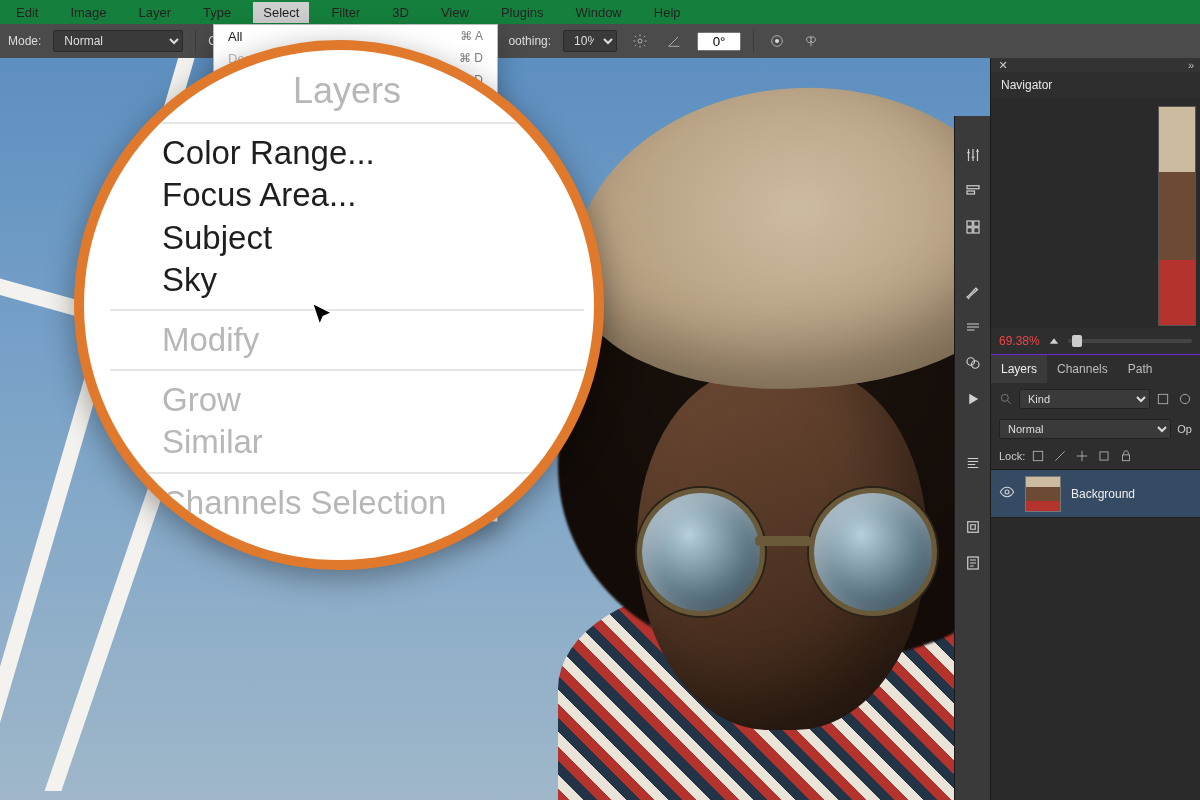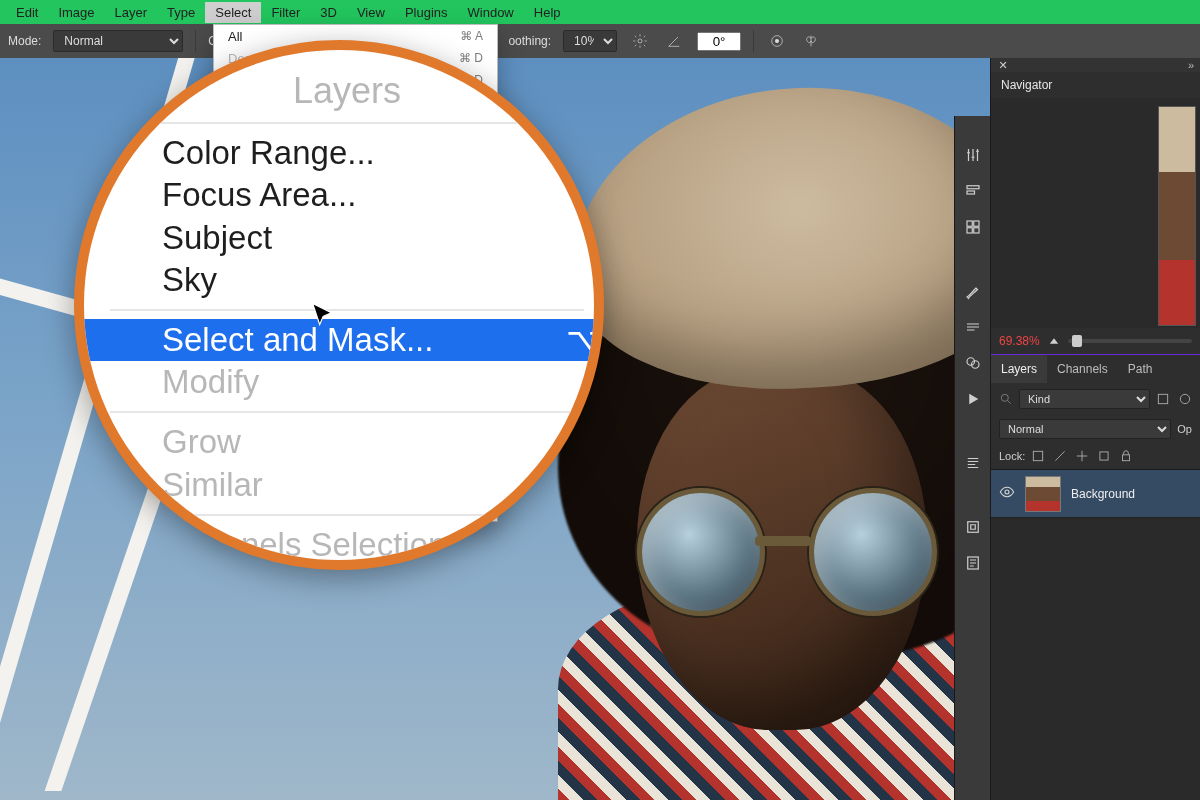--- a/index.html
+++ b/index.html
@@ -1,19 +1,19 @@
 <!DOCTYPE html>
 <html><head>
 <meta charset="utf-8">
 <style>
   * { margin: 0; padding: 0; box-sizing: border-box; font-family: -apple-system, "Helvetica Neue", Arial, sans-serif; }
   body { width: 1200px; height: 800px; overflow: hidden; background: #1e1e1e; position: relative; }
 
   
-  .menubar { height: 24px; background: #22c55e; display: flex; align-items: center; padding: 0 6px; gap: 0; font-size: 13px; color: #222; position: relative; z-index: 5; }
+  .menubar { height: 24px; background: #15803d; display: flex; align-items: center; padding: 0 6px; gap: 12px; font-size: 13px; color: #222; position: relative; z-index: 5; }
   .menubar .item { padding: 3px 10px; cursor: default; }
   .menubar .item.active { background: #cfcfcf; }
 
   
   .optionsbar { height: 34px; background: #4b4b4b; display: flex; align-items: center; padding: 0 8px; gap: 12px; color: #ddd; font-size: 12px; position: relative; z-index: 4; }
   .optionsbar select, .optionsbar input[type="text"] { background: #3a3a3a; color: #ddd; border: 1px solid #2a2a2a; border-radius: 2px; height: 22px; font-size: 12px; padding: 0 6px; }
   .optionsbar .sep { width: 1px; height: 22px; background: #3a3a3a; }
   .optionsbar .mode-select { width: 130px; }
   .optionsbar .pct { width: 54px; }
   .optionsbar .angle { width: 44px; text-align: center; }
@@ -329,24 +329,20 @@
 
 <div class="magnifier">
   <div class="big">
     <div class="bigrow head" style="text-align:center; font-size:36px;">Layers</div>
     <hr>
     <div class="bigrow">Color Range...</div>
     <div class="bigrow">Focus Area...</div>
     <div class="bigrow">Subject</div>
     <div class="bigrow">Sky</div>
     <hr>
-    <div class="bigrow sel">
-      <span>Select and Mask...</span>
-      <span>⌥</span>
-    </div>
     <div class="bigrow disabled">Modify</div>
     <hr>
     <div class="bigrow disabled">Grow</div>
     <div class="bigrow disabled">Similar</div>
     <hr>
     <div class="bigrow disabled">Channels Selection</div>
   </div>
 </div>
 <div class="cursor">
   <svg viewBox="0 0 24 24">

